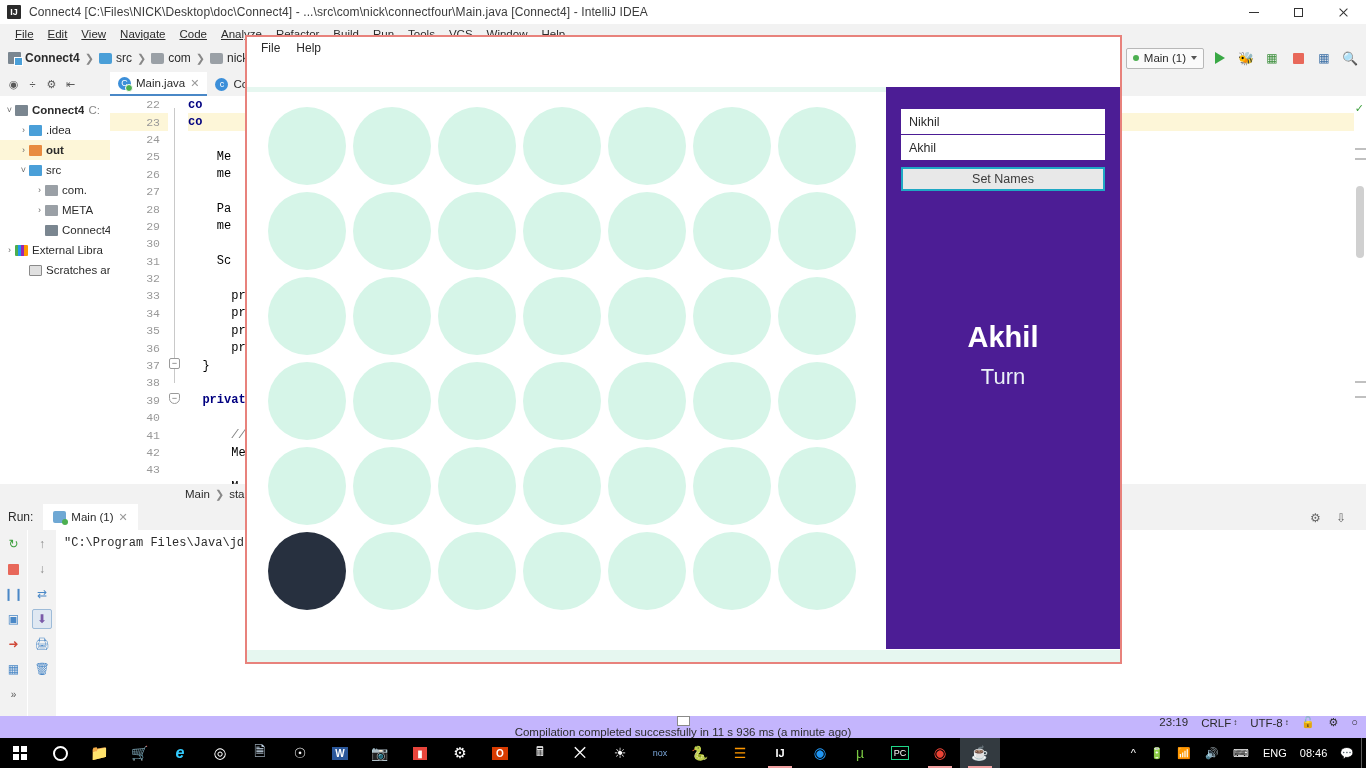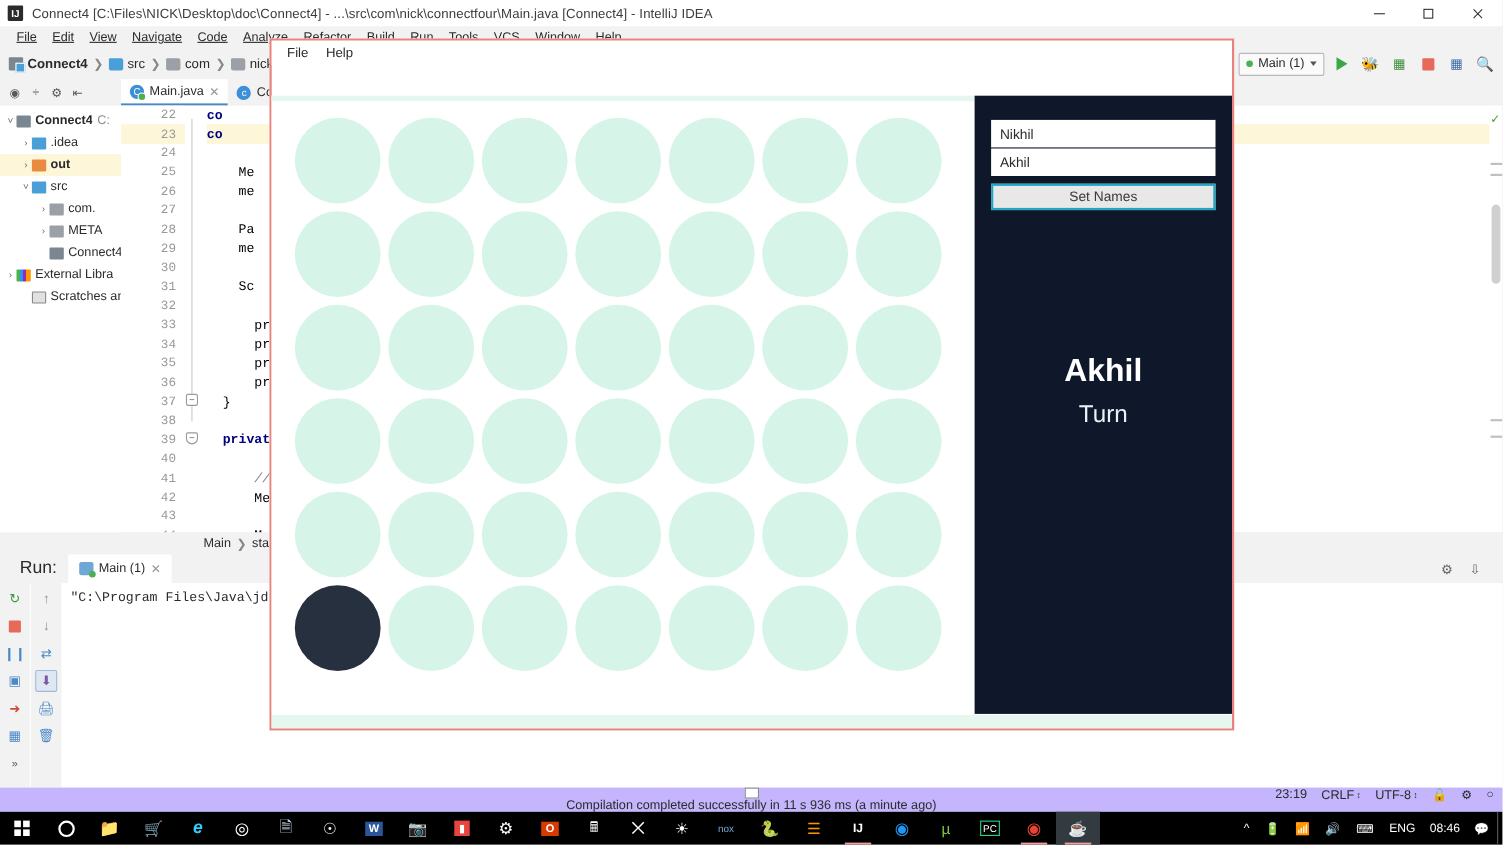--- a/index.html
+++ b/index.html
@@ -117,21 +117,21 @@
   .sc-check { position:absolute; right:2px; top:6px; color:#3c9f3c; font-size:11px; }
   .sc-thumb { position:absolute; right:2px; top:90px; width:8px; height:72px; background:#d0d0d0; border-radius:4px; }
   .sc-tick { position:absolute; right:0px; width:11px; height:2px; background:#c0c0c0; }
 
   .ed-breadcrumb { position:absolute; top:484px; left:110px; width:1256px; height:20px; background:#f2f2f2;
                    display:flex; align-items:center; padding-left:75px; font-size:11.5px; color:#2b2b2b; }
 
   
   .run-header { position:absolute; top:504px; left:0; width:1366px; height:26px; background:#f2f2f2;
                 display:flex; align-items:center; }
-  .run-lbl { font-size:16px; color:#2b2b2b; margin-left:18px; margin-right:10px;text-align:right; }
+  .run-lbl { font-size:12px; color:#2b2b2b; margin-left:8px; margin-right:10px;text-align:right; }
   .run-tab { display:flex; align-items:center; gap:5px; font-size:11.5px; color:#2b2b2b;
              background:#ffffff; height:26px; padding:0 10px; }
   .run-tab-ic { width:13px; height:12px; background:#6fa8d4; border-radius:2px; position:relative; }
   .run-tab-ic::after{content:"";position:absolute;right:-2px;bottom:-2px;width:6px;height:6px;background:#4caf50;border-radius:50%;}
   .run-gear { position:absolute; right:40px; top:510px; width:16px; height:16px; color:#666; font-size:12px; display:flex; align-items:center; }
   .run-dl  { position:absolute; right:14px; top:510px; width:16px; height:16px; color:#666; font-size:12px; display:flex; align-items:center; }
 
   .run-body { position:absolute; top:530px; left:0; width:1366px; height:186px; background:#ffffff; }
   .run-col-a { position:absolute; left:0; top:0; width:27px; height:186px; background:#f2f2f2;
                display:flex; flex-direction:column; align-items:center; padding-top:4px; gap:5px; }
@@ -164,21 +164,21 @@
   .cf-menubar { height:22px; background:#ffffff; display:flex; align-items:center; padding-left:14px; gap:16px; }
   .cf-menu { font-size:12px; color:#2b2b2b; }
 
   .cf-content { position:absolute; left:0; top:50px; width:873px; height:575px; display:flex; background:#ffffff; }
   .cf-board { position:relative; width:639px; height:562px; background:#ffffff; }
   .cf-board-strip-top { position:absolute; left:0; top:0; width:639px; height:5px; background:#e6f7f0; }
   .cf-cell { position:absolute; border-radius:50%; background:#d6f5e8; }
   .cf-cell.filled-p1 { background:#27303f; }
   .cf-bottom-strip { position:absolute; left:0; bottom:0; width:873px; height:12px; background:#e6f7f0; }
 
-  .cf-panel { position:relative; width:234px; height:562px; background:#0f172a; padding:22px 15px 0 15px; }
+  .cf-panel { position:relative; width:234px; height:562px; background:#4c1d95; padding:22px 15px 0 15px; }
   .cf-input {
     width:204px; height:25px; background:#ffffff; border:0; outline:none;
     font-family:"Liberation Sans", sans-serif; font-size:12.5px; color:#2b2b2b;
     padding:0 8px; display:block; margin-bottom:1px;
   }
   .cf-input.second { margin-bottom:7px; }
   .cf-setnames {
     width:204px; height:24px; background:#e8e8e8; border:2px solid #1fa8c4;
     font-family:"Liberation Sans", sans-serif; font-size:12.5px; color:#3b3b3b;
     display:flex; align-items:center; justify-content:center; cursor:pointer;

